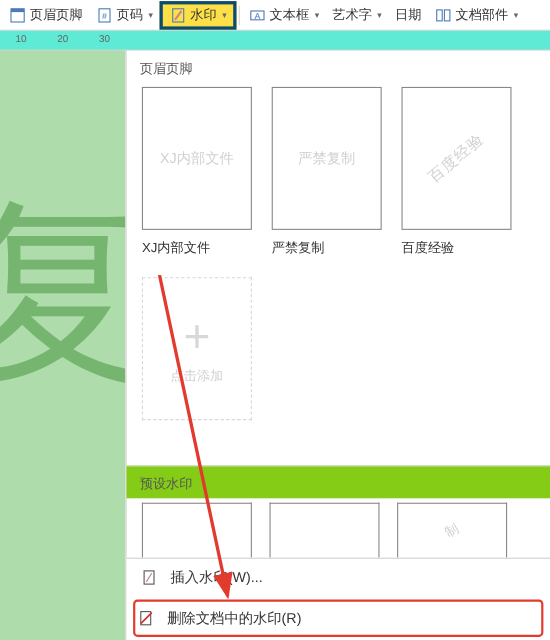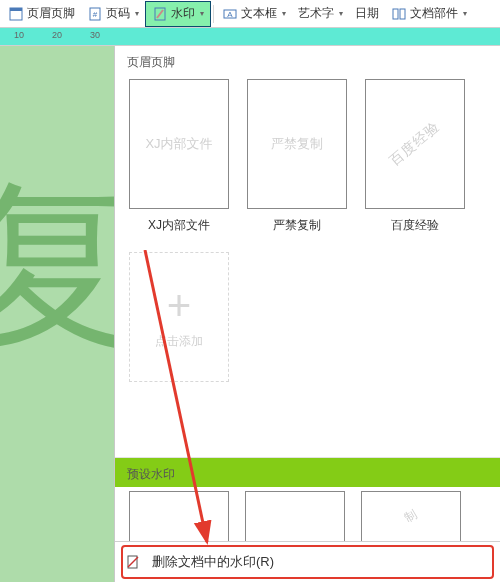--- a/index.html
+++ b/index.html
@@ -1,30 +1,30 @@
 <!DOCTYPE html>
 <html><head>
 <meta charset="utf-8">
 <style>
   *{box-sizing:border-box;margin:0;padding:0;font-family:"Microsoft YaHei",sans-serif}
   body{width:500px;height:582px;overflow:hidden;background:#fff;position:relative}
   .toolbar{height:28px;display:flex;align-items:center;padding:0 2px;border-bottom:1px solid #d0d0d0;background:#fff;font-size:12px;color:#333}
   .tbtn{display:flex;align-items:center;padding:0 6px;height:26px;cursor:pointer;gap:3px}
-  .tbtn.active{background:#86efac;border:1px solid #0c4a6e}
+  .tbtn.active{background:#fde047;border:3px solid #0c4a6e}
   .dd{font-size:8px;color:#666;margin-left:2px}
   .sep{width:1px;height:18px;background:#d8d8d8;margin:0 2px}
   .ico{width:16px;height:16px;display:flex;align-items:center;justify-content:center}
   .ruler{height:18px;background:#5eead4;border-bottom:1px solid #d0d0d0;position:relative;font-size:9px;color:#666}
   .ruler .t{position:absolute;top:2px}
   .canvas{position:absolute;left:0;top:46px;width:114px;height:536px;background:#aedcaa;overflow:hidden}
   .canvas .big{position:absolute;left:-40px;top:100px;font-size:180px;color:#75b56f;font-weight:300;letter-spacing:-10px}
   .panel{position:absolute;left:114px;top:46px;right:0;bottom:0;background:#fff;border-left:1px solid #c8c8c8;display:flex;flex-direction:column}
   .sect{padding:8px 12px 4px;font-size:12px;color:#555}
   .grid{display:flex;flex-wrap:wrap;gap:18px;padding:4px 14px 10px}
-  .thumb{width:100px;text-align:center}
+  .thumb{width:100px;text-align:left}
   .tbox{width:100px;height:130px;border:1px solid #888;background:#fff;display:flex;align-items:center;justify-content:center;position:relative;overflow:hidden}
   .tbox .wm{font-size:13px;color:#d0d0d0}
   .tbox .wm.diag{transform:rotate(-40deg);font-size:14px;letter-spacing:1px}
   .tlabel{font-size:12px;color:#333;margin-top:8px}
   .addbox{width:100px;height:130px;border:1px dashed #d8d8d8;display:flex;flex-direction:column;align-items:center;justify-content:center;color:#d0d0d0;gap:6px}
   .addbox .plus{font-size:42px;line-height:1;color:#d8d8d8}
   .preset{display:flex;gap:16px;padding:4px 14px 0}
   .pbox{width:100px;height:50px;border:1px solid #888;border-bottom:none;background:#fff;display:flex;align-items:center;justify-content:center;overflow:hidden}
   .pbox .wm{font-size:12px;color:#d0d0d0;transform:rotate(-30deg)}
   .menu{border-top:1px solid #d0d0d0;background:#fff}
@@ -142,20 +142,29 @@
   <div class="sect" style="border-top:1px solid #e2e2e2;background:#84cc16">预设水印</div>
   <div class="preset">
     <div class="pbox"></div>
     <div class="pbox"></div>
     <div class="pbox">
         <span class="wm">制</span>
       </div>
   </div>
 
   <div class="menu">
+    <div class="mitem">
+      <span class="micon">
+        <svg width="18" height="14">
+            <rect x="2" y="1" width="9" height="12" fill="none" stroke="#555"></rect>
+            <line x1="4" y1="11" x2="9" y2="3" stroke="#b88"></line>
+          </svg>
+      </span>
+      <span>插入水印(W)...</span>
+    </div>
     <div class="mitem hl">
       <span class="micon">
         <svg width="18" height="14">
             <rect x="2" y="1" width="9" height="12" fill="none" stroke="#555"></rect>
             <line x1="2" y1="12" x2="12" y2="2" stroke="#c33" stroke-width="1.5"></line>
           </svg>
       </span>
       <span>删除文档中的水印(R)</span>
     </div>
   </div>

